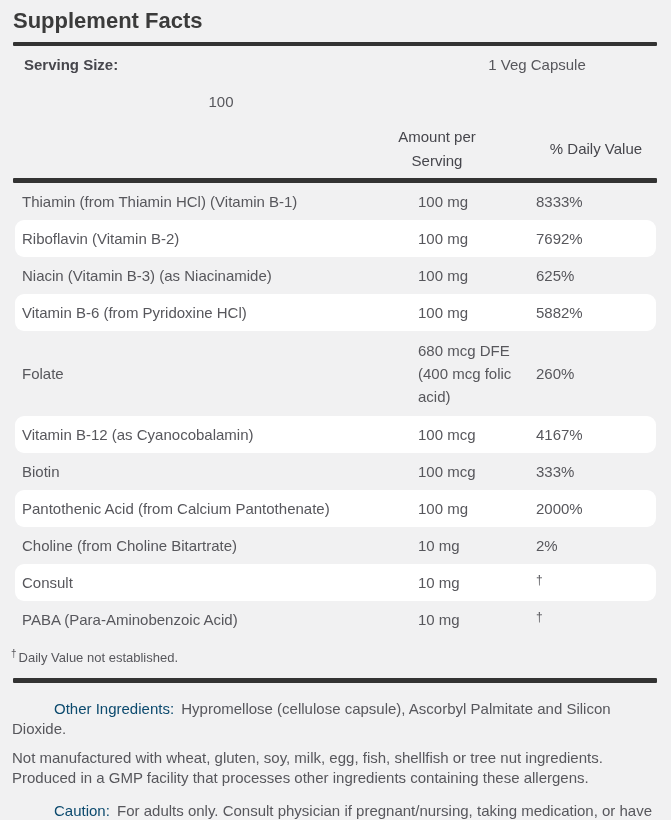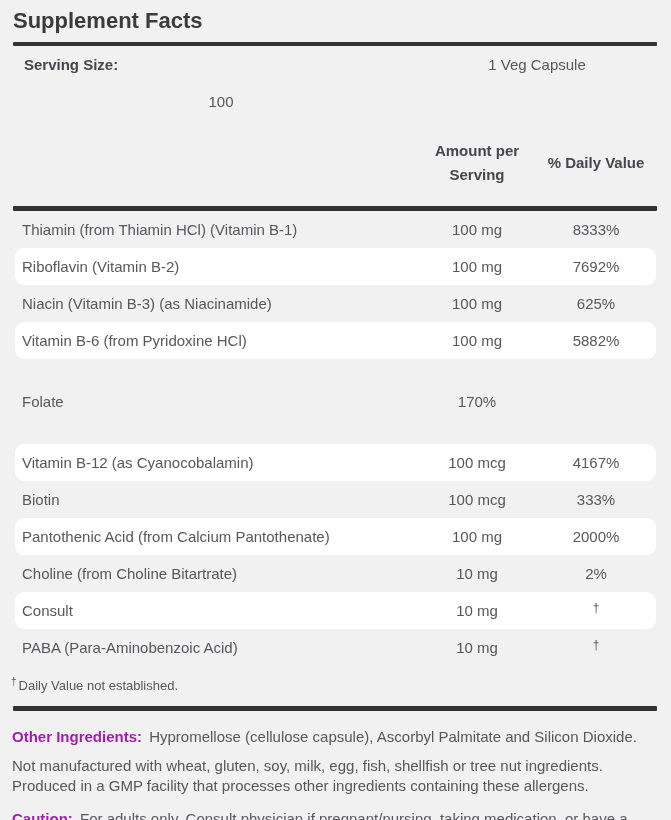--- a/index.html
+++ b/index.html
@@ -22,47 +22,47 @@
   .serving-row{
     display:grid;grid-template-columns:1fr 238px;
     margin:0 15px 0 24px;min-height:37px;align-items:center;
     font-size:15px;
   }
   .serving-label{font-weight:700;color:#46464c;}
   .serving-value{text-align:center;color:#57575c;}
   
   .header-row{
     display:grid;grid-template-columns:1fr 118px 120px;
-    margin:14px 15px;min-height:58px;align-items:center;
-    font-size:15px;font-weight:700;color:#46464c;
+    margin:0 15px;min-height:58px;align-items:center;
+    font-size:15px;font-weight:400;color:#46464c;gap:40px;
   }
   .header-amount{text-align:center;line-height:24px;padding:0 12px;}
   .header-dv{text-align:center;line-height:24px;}
   
   .row{
     display:grid;grid-template-columns:1fr 118px 120px;
     margin:0 15px;min-height:37px;align-items:center;
     font-size:15px;color:#57575c;
   }
   .row.alt{background:#ffffff;border-radius:9px;}
   .row .label{padding-left:7px;line-height:19px;}
-  .row .amount,.row .dv{text-align:center;}
+  .row .amount,.row .dv{}
   .row.tall{min-height:85px;}
   .row.tall .amount{line-height:23px;padding:8px 0;}
   .dagger{font-size:12px;position:relative;top:-3px;}
   
   .footnote{
     margin:7px 14px 12px 11px;font-size:13px;color:#57575c;line-height:17px;
   }
   .footnote sup{font-size:10px;margin-right:2px;}
   
   .details{margin:16px 14px 0 12px;font-size:15px;line-height:20px;color:#57575c;}
   .details p{margin:0 0 9px 0;}
   .details p.gap{margin-bottom:13px;}
-  .details .b{font-weight:700;color:#a21caf;margin-right:3px;}
+  .details .b{font-weight:400;color:#0c4a6e;margin-right:3px;margin-left:42px;}
 </style>
 </head>
 <body>
 
 <div class="panel">
 
   <h1 class="title">Supplement Facts</h1>
   <div class="rule"></div>
 
   <div class="serving-row">
@@ -103,21 +103,26 @@
     </div>
 
     <div class="row alt">
       <span class="label">Vitamin B-6 (from Pyridoxine HCl)</span>
       <span class="amount">100 mg</span>
       <span class="dv">5882%</span>
     </div>
 
     <div class="row tall">
       <span class="label">Folate</span>
-      <span class="dv">170%</span>
+      <span class="amount">
+        <span style="display:block">680 mcg DFE</span>
+        <span style="display:block">(400 mcg folic</span>
+        <span style="display:block">acid)</span>
+      </span>
+      <span class="dv">260%</span>
     </div>
 
     <div class="row alt">
       <span class="label">Vitamin B-12 (as Cyanocobalamin)</span>
       <span class="amount">100 mcg</span>
       <span class="dv">4167%</span>
     </div>
 
     <div class="row">
       <span class="label">Biotin</span>

